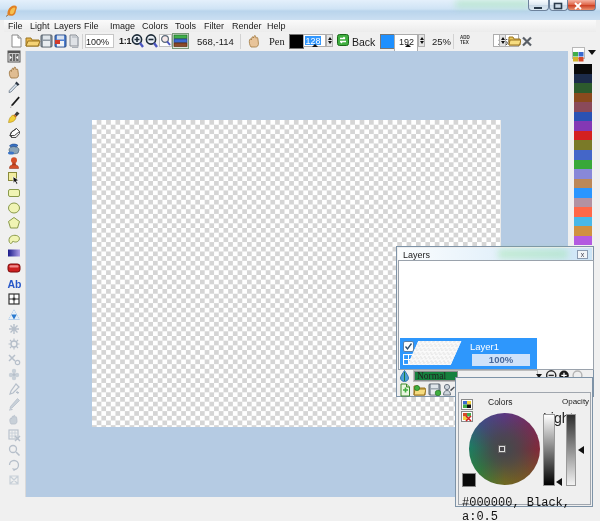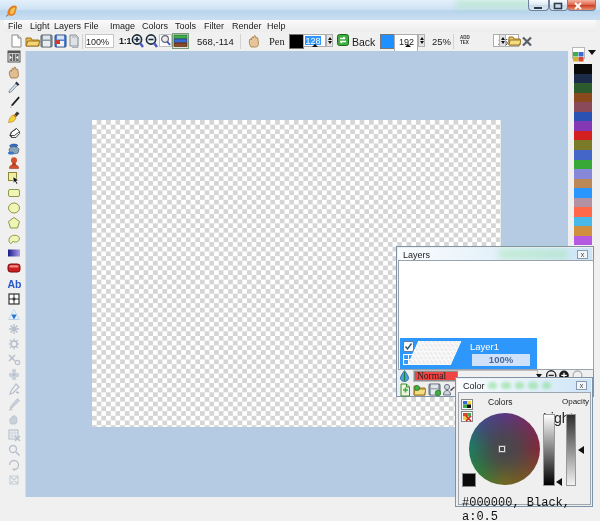--- a/index.html
+++ b/index.html
@@ -372,21 +372,21 @@
         <div class="abs" style="left:72px;top:16px;width:58px;height:12px;background:#cfe2fa;color:#48689c;font-weight:bold;font-size:9.5px;text-align:center;line-height:12px">100%</div>
       </div>
     </div>
 
     <div class="abs" style="left:0;top:123px;width:198px;height:13px">
       <svg class="abs" style="left:2px;top:0" width="11" height="12" viewBox="0 0 11 12">
         <path d="M5.5 0.5 C7.5 3.5 9.5 6 9.5 8 C9.5 10.2 7.7 11.5 5.5 11.5 C3.3 11.5 1.5 10.2 1.5 8 C1.5 6 3.5 3.5 5.5 0.5 Z" fill="#4aa0d8" stroke="#1a60a0" stroke-width="0.8"></path>
         <path d="M5.5 2 L5.5 11" stroke="#1a7a3a" stroke-width="1"></path>
       </svg>
       <div class="abs" style="left:16px;top:0;width:125px;height:12px;background:#f0f0f0;border:1px solid #bdbdbd;box-sizing:border-box"></div>
-      <div class="abs" style="left:17px;top:1px;width:44px;height:10px;background:#ef4444;border:1px solid #8e8e8e;box-sizing:border-box">
+      <div class="abs" style="left:17px;top:1px;width:44px;height:10px;background:#15803d;border:1px solid #8e8e8e;box-sizing:border-box">
         <span style="position:absolute;left:2px;top:-1px;font-family:'Liberation Serif',serif;font-size:9.5px;color:#222">Normal</span>
       </div>
       <div class="abs" style="left:139px;top:4px;width:0;height:0;border-left:3.5px solid transparent;border-right:3.5px solid transparent;border-top:4.5px solid #111"></div>
       <svg class="abs" style="left:149px;top:0" width="50" height="11" viewBox="0 0 50 11">
         <circle cx="5.2" cy="5.4" r="4.6" fill="none" stroke="#2a2a2a" stroke-width="1.4"></circle>
           <path d="M2.6 5.4 L7.8 5.4" stroke="#2a2a2a" stroke-width="1.4"></path>
         <circle cx="18" cy="5.4" r="4.8" fill="#1a1a1a"></circle>
           <path d="M15.3 5.4 L20.7 5.4 M18 2.7 L18 8.1" stroke="#fff" stroke-width="1.3"></path>
         <circle cx="31.5" cy="5.4" r="4.4" fill="none" stroke="#b4b4b4" stroke-width="1.4"></circle>
       </svg>
@@ -411,29 +411,20 @@
       </svg>
       <svg class="abs" style="left:45px;top:0" width="13" height="13" viewBox="0 0 13 13">
         <circle cx="5" cy="4" r="2.6" fill="#cfd6dd" stroke="#6a7480"></circle>
         <path d="M1.5 12 C1.5 9 3 7.5 5 7.5 C7 7.5 8.5 9 8.5 12 Z" fill="#cfd6dd" stroke="#6a7480"></path>
         <path d="M8 7 L12 3.5 L12.8 4.5 L9 8.2 Z" fill="#4a4f55"></path>
       </svg>
     </div>
   </div>
 
   <div class="panel" id="colorp" style="left:455px;top:377px;width:138px;height:130px">
-    <div class="ptitle">
-        <span style="position:absolute;left:6px;top:2px">Color</span>
-      <div class="green-blur" style="left:31px;top:3px;width:9px;height:7px;filter:blur(1.5px);background:rgba(120,220,130,0.5)"></div>
-      <div class="green-blur" style="left:44px;top:3px;width:10px;height:7px;filter:blur(1.5px);background:rgba(120,220,130,0.5)"></div>
-      <div class="green-blur" style="left:58px;top:3px;width:9px;height:7px;filter:blur(1.5px);background:rgba(120,220,130,0.5)"></div>
-      <div class="green-blur" style="left:71px;top:3px;width:10px;height:7px;filter:blur(1.5px);background:rgba(120,220,130,0.5)"></div>
-      <div class="green-blur" style="left:85px;top:3px;width:9px;height:7px;filter:blur(1.5px);background:rgba(120,220,130,0.5)"></div>
-      <div class="pclose" style="right:4px">x</div>
-    </div>
     <div class="abs" style="left:2px;top:14px;width:133px;height:113px;background:#efefef;border:1px solid #a0a6ae;box-sizing:border-box">
 
       <svg class="abs" style="left:2px;top:6px" width="12" height="11" viewBox="0 0 12 11">
         <rect x="0.5" y="0.5" width="11" height="10" fill="#fdfdfd" stroke="#888"></rect>
         <rect x="2" y="2" width="4" height="3.5" fill="#3a6ad0"></rect>
           <rect x="6" y="2" width="4" height="3.5" fill="#f2d03a"></rect>
         <rect x="2" y="5.5" width="4" height="3.5" fill="#3fae4a"></rect>
           <rect x="6" y="5.5" width="4" height="3.5" fill="#111"></rect>
       </svg>
       <svg class="abs" style="left:2px;top:18px" width="12" height="11" viewBox="0 0 12 11">

